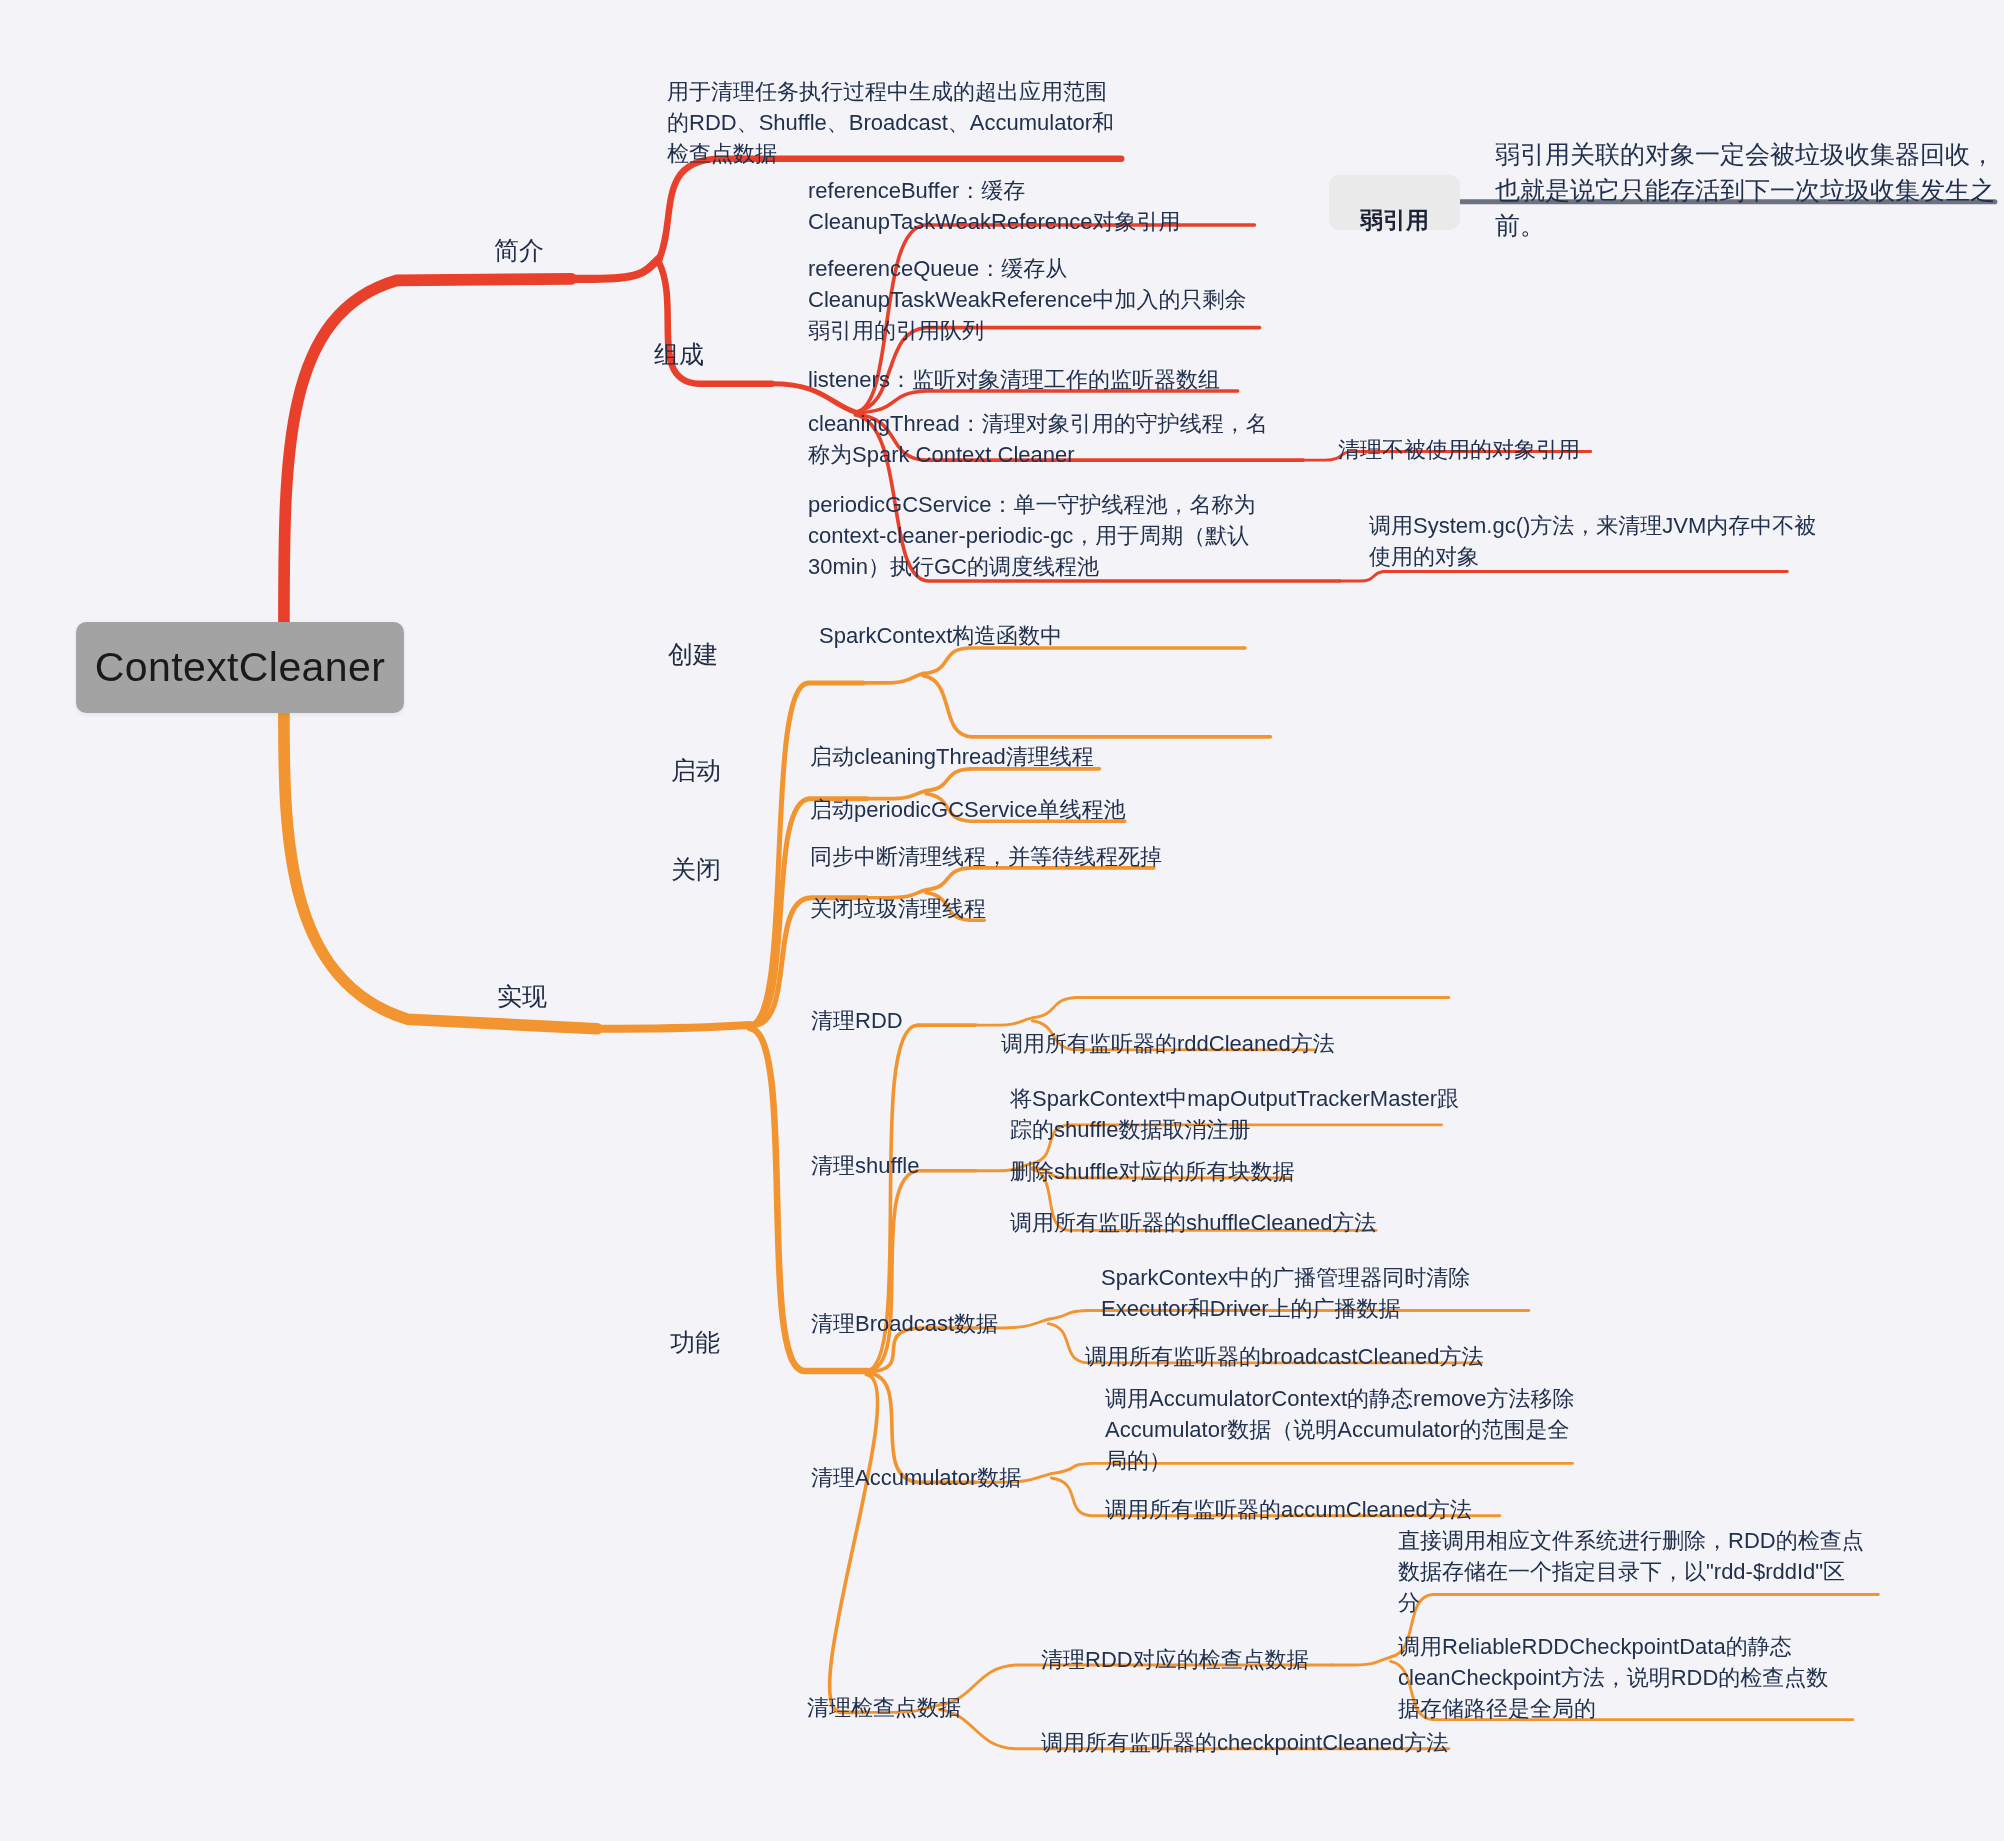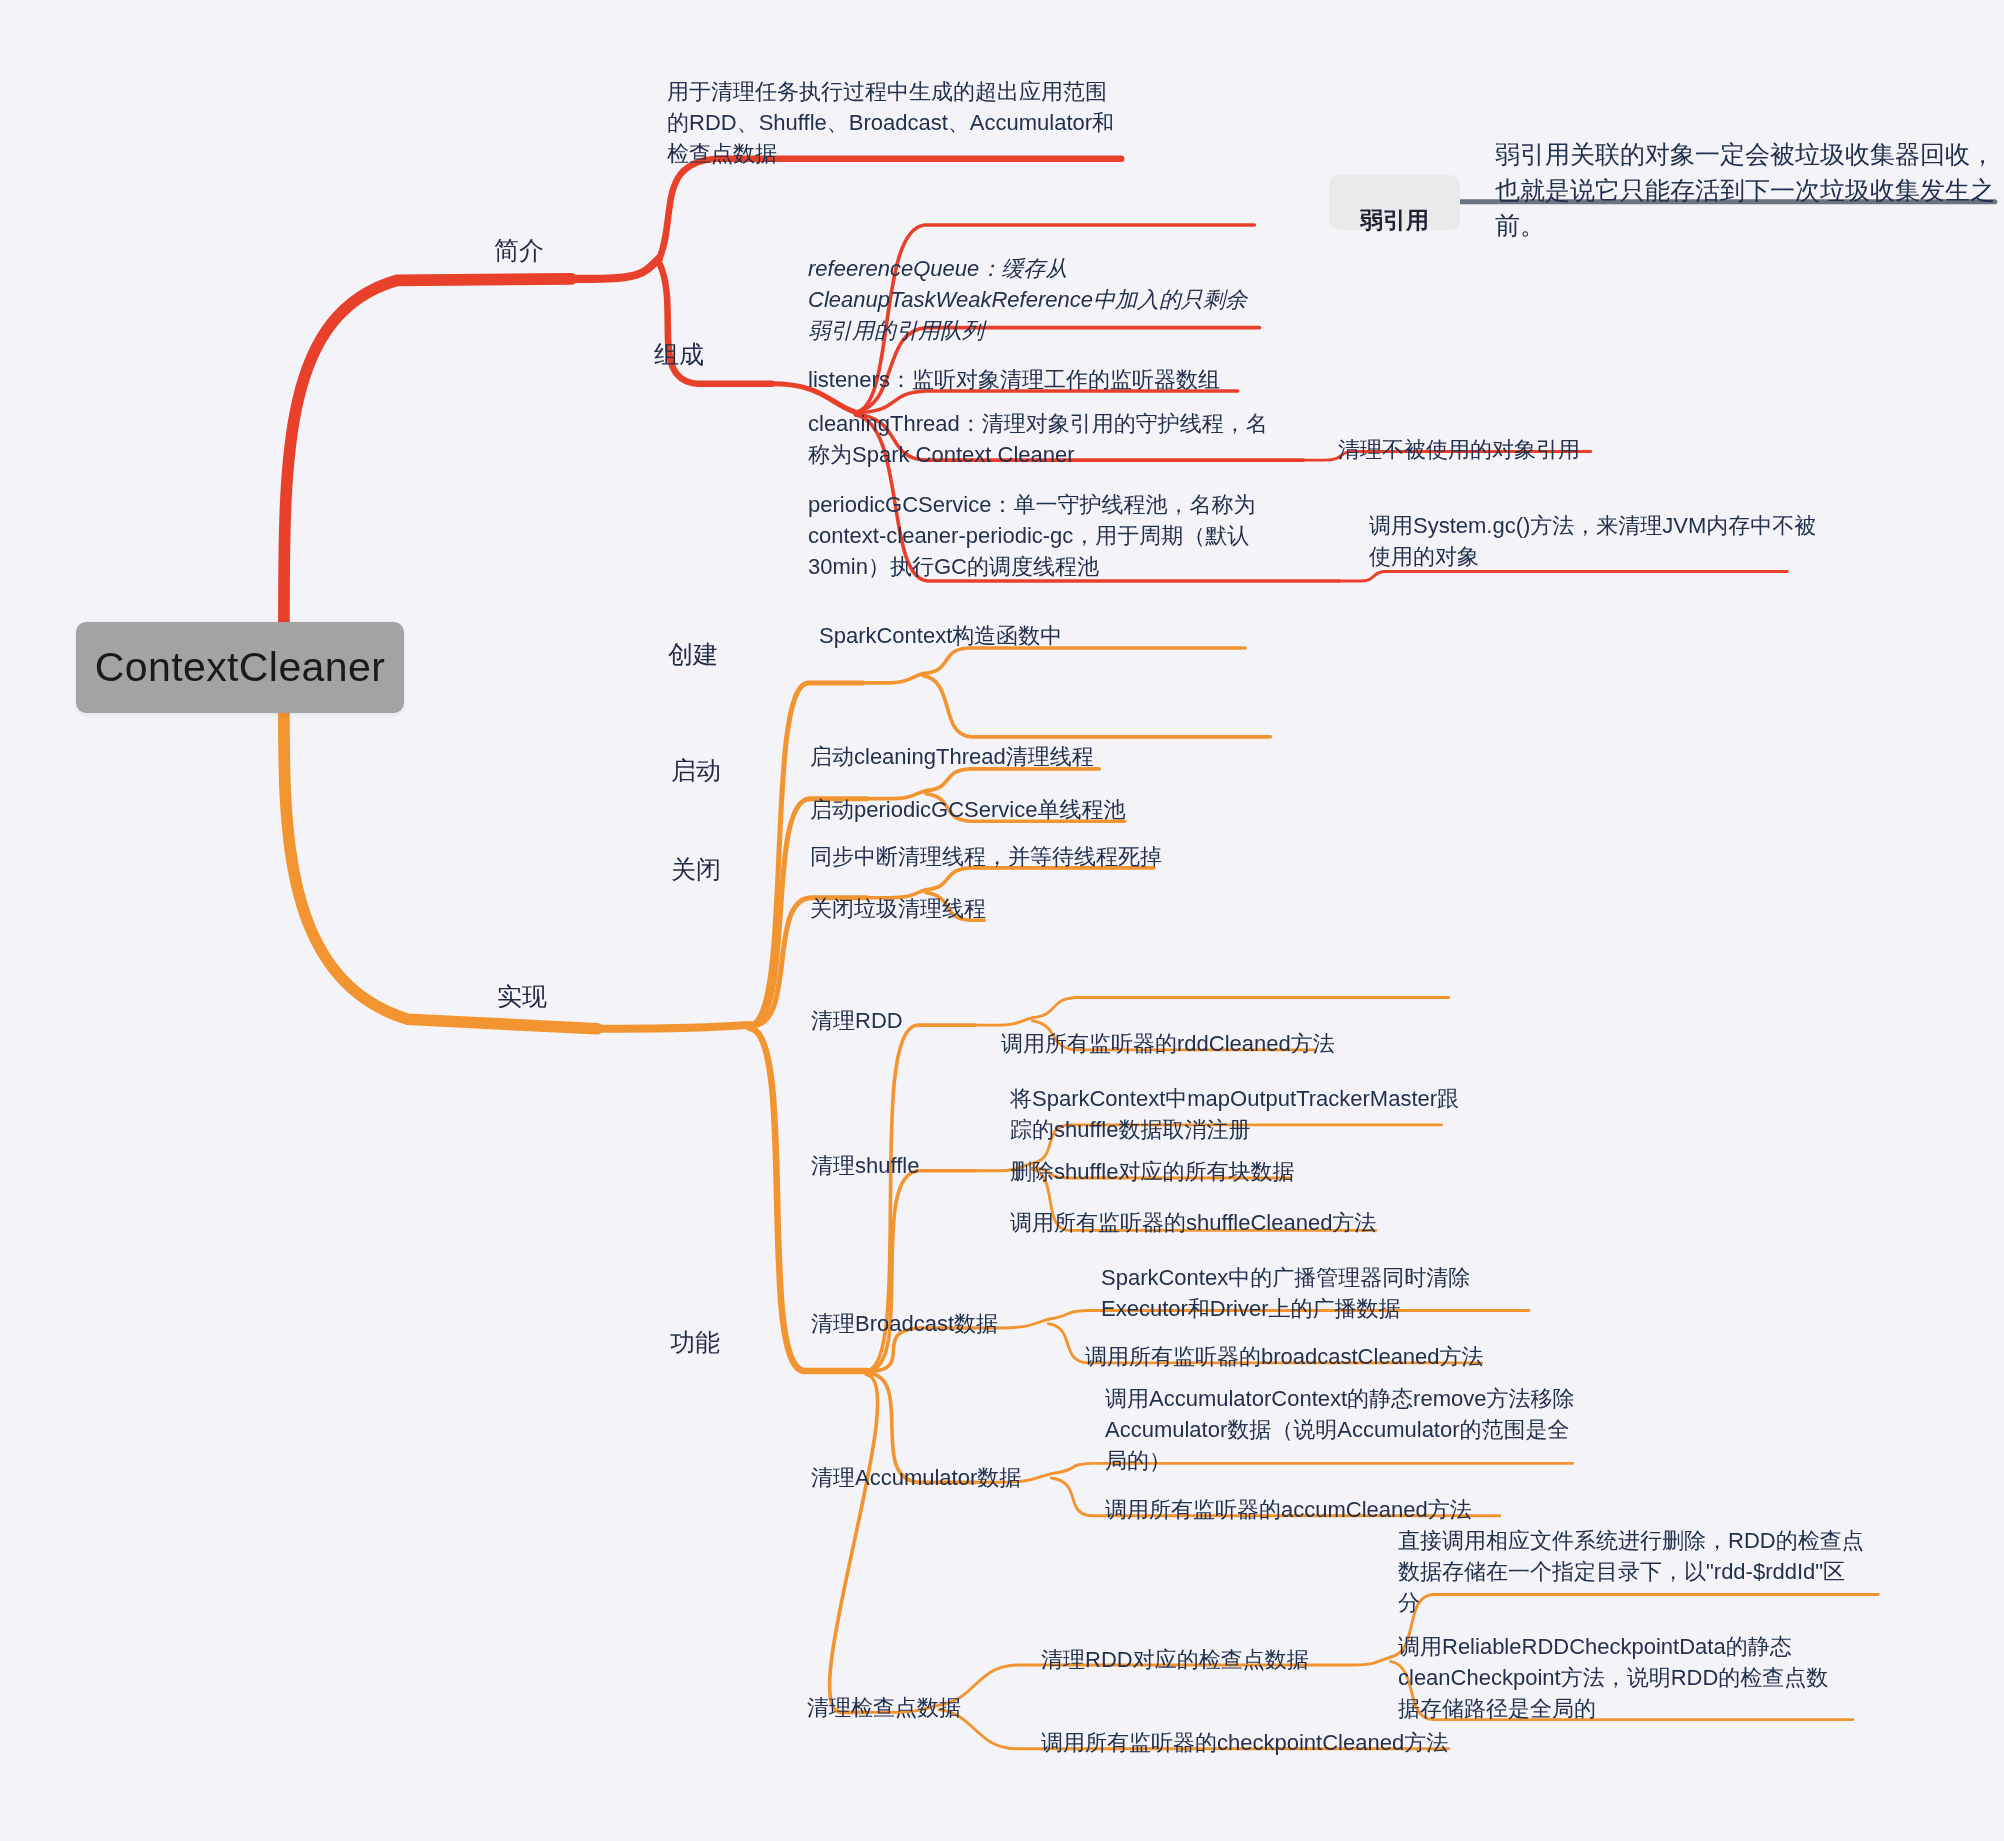--- a/index.html
+++ b/index.html
@@ -174,22 +174,25 @@
   </div>
 
   <div class="node lvl2" style="left:667px; top:76px; width:455px;">
     <div class="node-text">用于清理任务执行过程中生成的超出应用范围的RDD、Shuffle、Broadcast、Accumulator和检查点数据</div>
   </div>
 
   <div class="node lvl1" style="left:654px; top:337px; width:87px;">
     <div class="node-text">组成</div>
   </div>
 
-
-  <div class="node lvl3" style="left:808px; top:253px; width:451px;font-style:italic;">
+  <div class="node lvl3" style="left:808px; top:175px; width:451px;">
+    <div class="node-text">referenceBuffer：缓存CleanupTaskWeakReference对象引用</div>
+  </div>
+
+  <div class="node lvl3" style="left:808px; top:253px; width:451px;">
     <div class="node-text">refeerenceQueue：缓存从CleanupTaskWeakReference中加入的只剩余弱引用的引用队列</div>
   </div>
 
   <div class="node lvl3" style="left:808px; top:364px; width:451px;">
     <div class="node-text">listeners：监听对象清理工作的监听器数组</div>
   </div>
 
   <div class="node lvl3" style="left:808px; top:408px; width:480px;">
     <div class="node-text">cleaningThread：清理对象引用的守护线程，名称为Spark Context Cleaner</div>
   </div>

